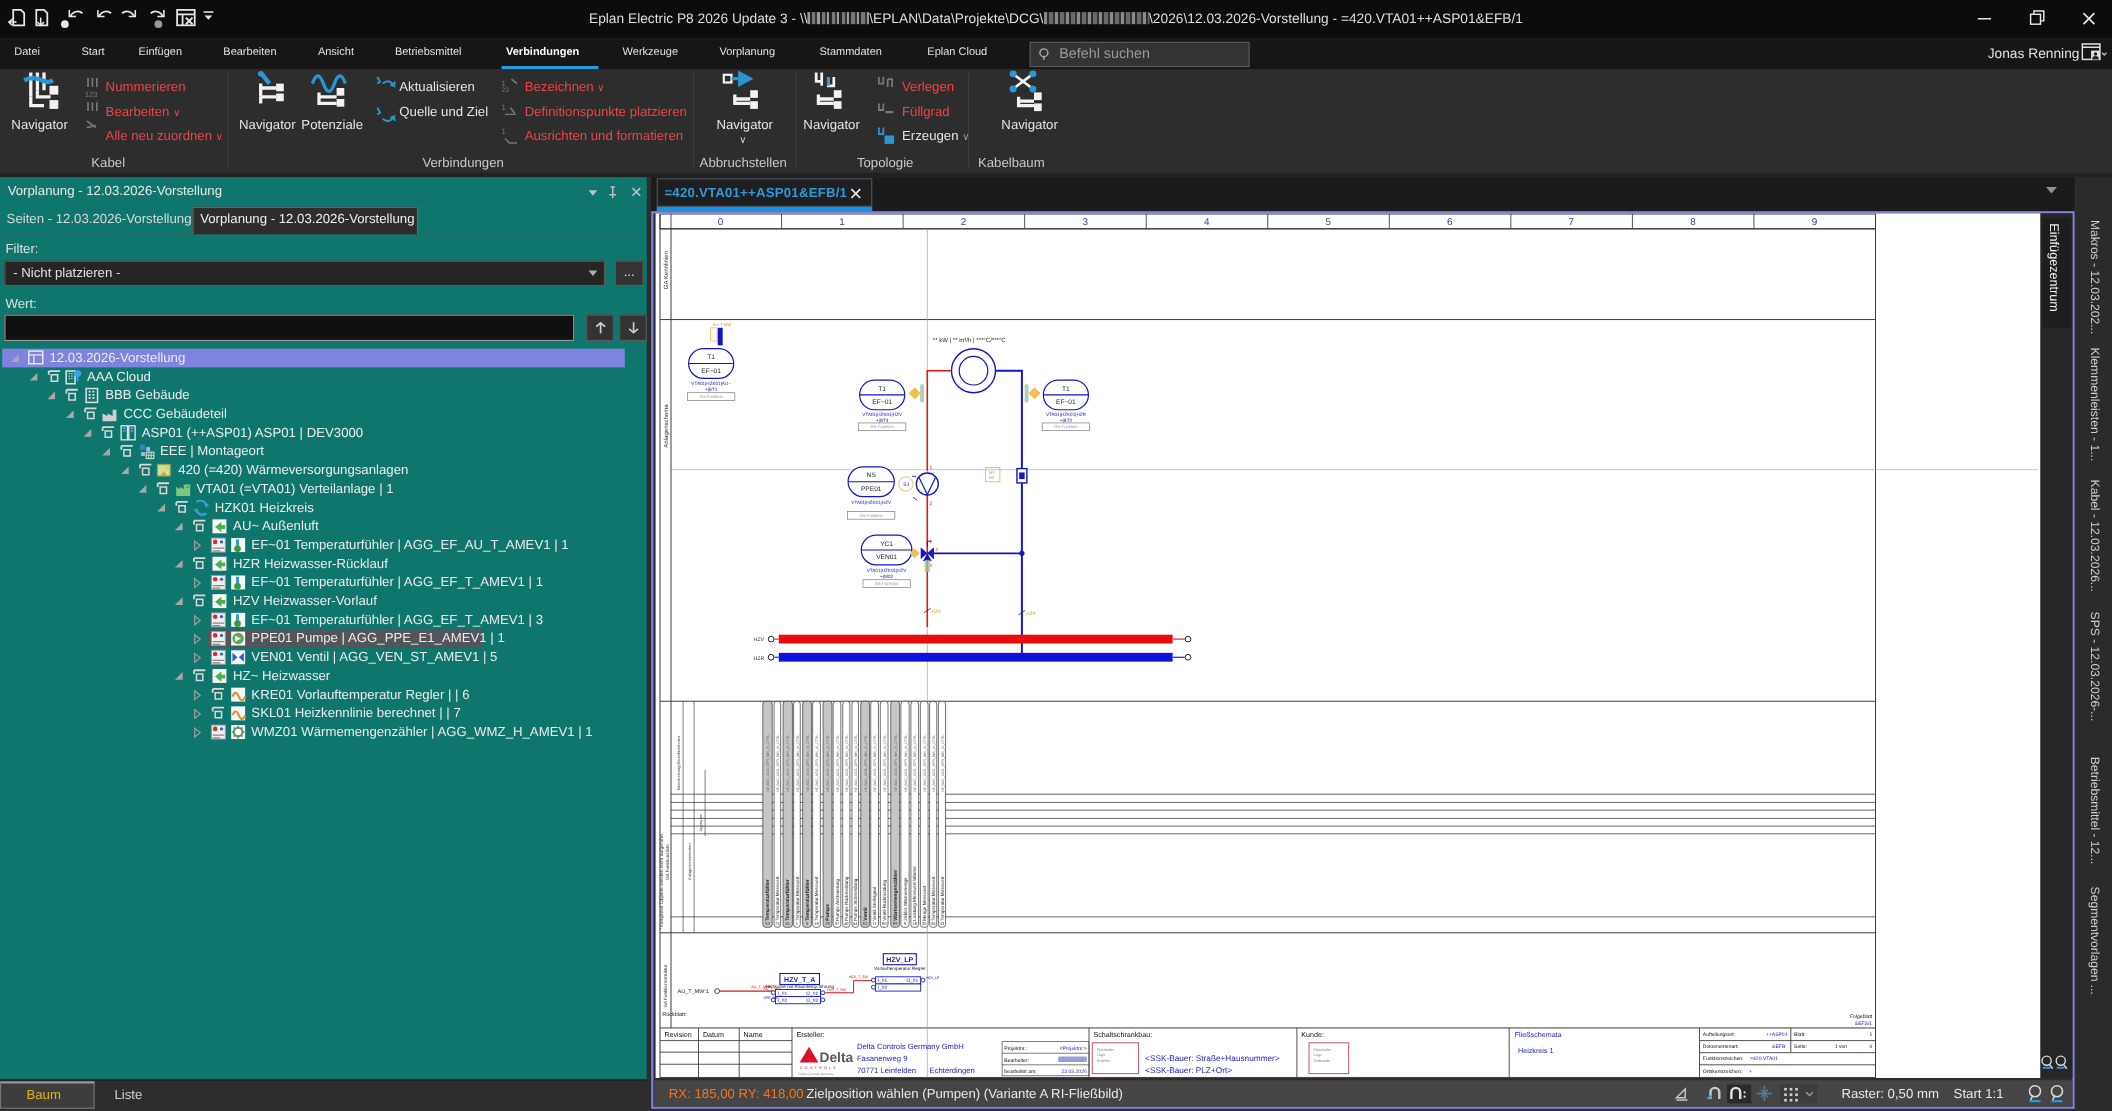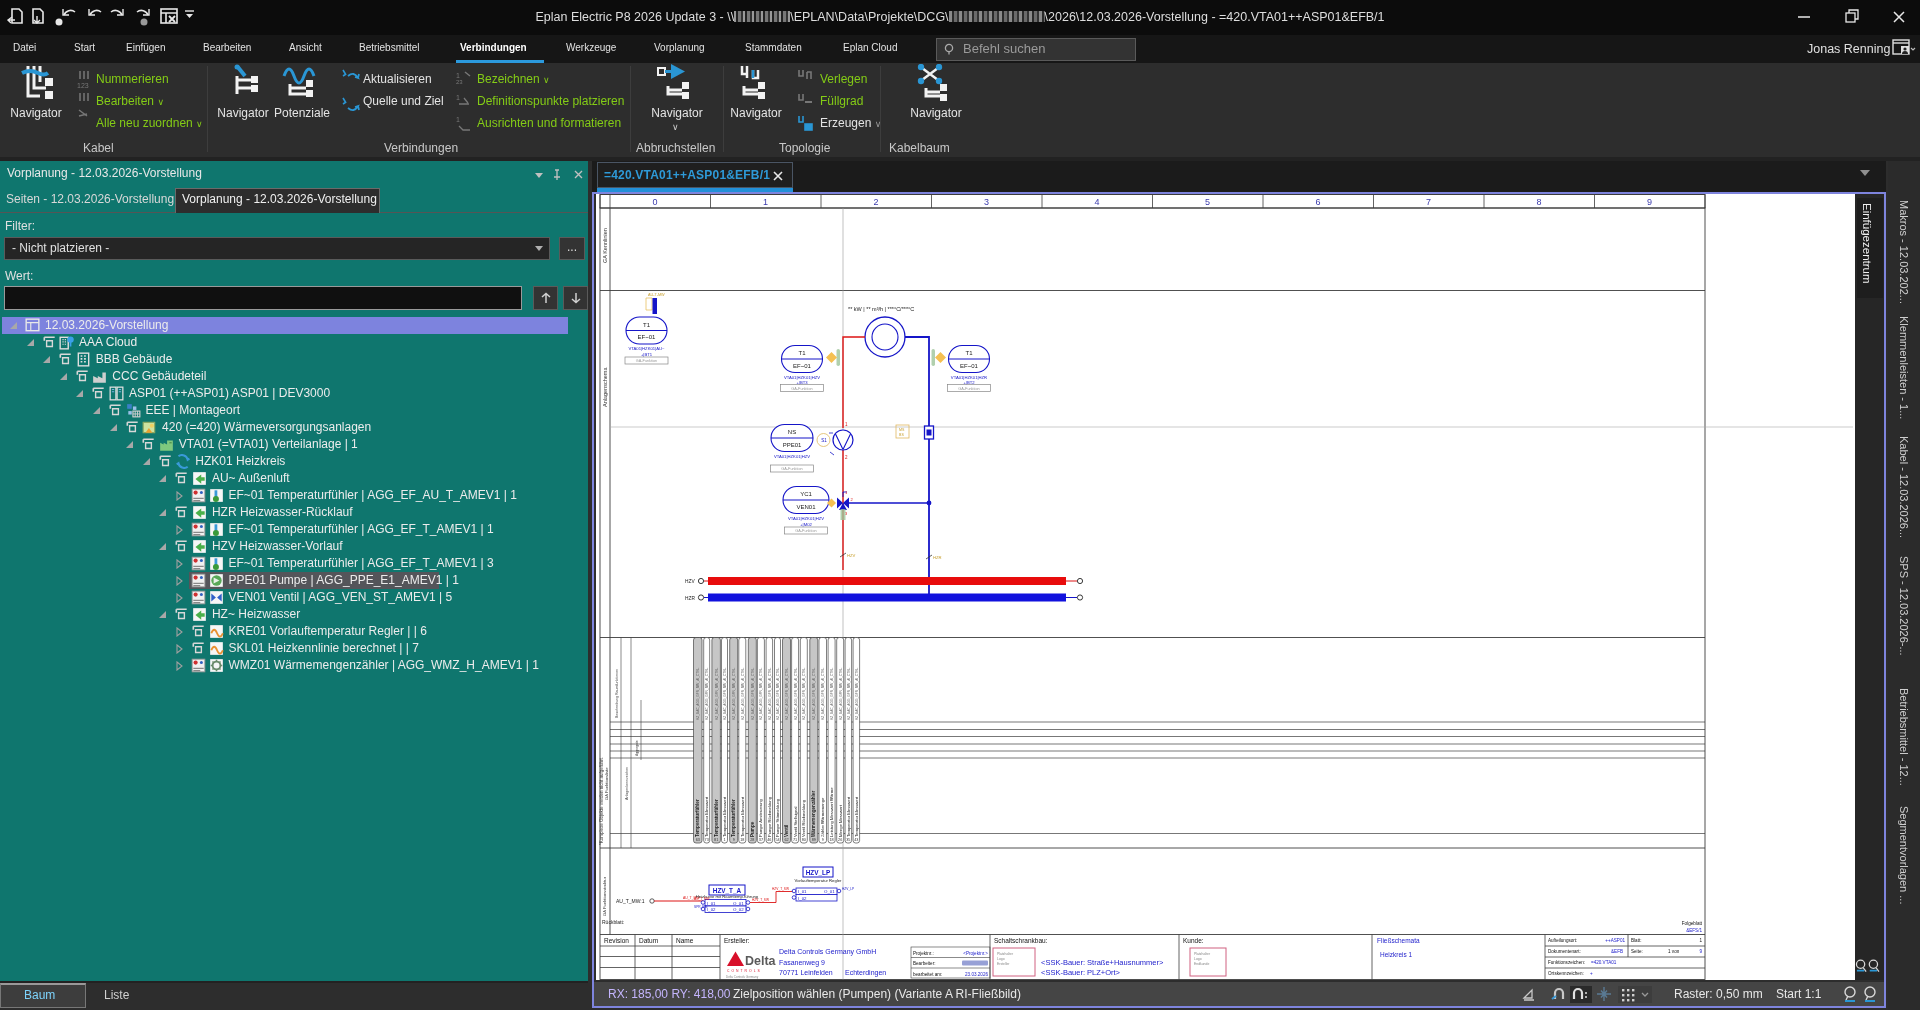--- a/index.html
+++ b/index.html
@@ -4,21 +4,21 @@
 *{margin:0;padding:0;box-sizing:border-box}
 html,body{width:1920px;height:1010px;overflow:hidden;background:#2d2d2d;
  font-family:"Liberation Sans",sans-serif;-webkit-font-smoothing:antialiased}
 .abs{position:absolute}
 #titlebar{position:absolute;left:0;top:0;width:1920px;height:35px;background:#0c0c0c;color:#e6e6e6}
 #menurow{position:absolute;left:0;top:35px;width:1920px;height:28px;background:#161616}
 #ribbon{position:absolute;left:0;top:63px;width:1920px;height:97px;background:#2d2d2d}
 .mtab{position:absolute;top:7px;font-size:10px;color:#e2e2e2;white-space:nowrap}
 .rlbl{position:absolute;font-size:12px;color:#c8c8c8;white-space:nowrap}
 .rtxt{position:absolute;font-size:12px;color:#e4e4e4;white-space:nowrap}
-.rdis{position:absolute;font-size:12px;color:#84cc16;white-space:nowrap}
+.rdis{position:absolute;font-size:12px;color:#ef4444;white-space:nowrap}
 .rsep{position:absolute;top:3px;width:1px;height:86px;background:#3d3d3d}
 .bigbtn{position:absolute;top:66px;text-align:center;color:#e4e4e4;font-size:12px}
 #leftpanel{position:absolute;left:0;top:161px;width:588px;height:822px;background:#0f766e}
 #canvas{position:absolute;left:592px;top:192px;width:1294px;height:816px;border:2px solid #7e84dd;background:#2d2d2d}
 .vtext{writing-mode:vertical-rl;white-space:nowrap}
 .treerow{position:absolute;height:17px;line-height:17px;font-size:12px;color:#ececec;white-space:nowrap}
 svg{display:block}
 </style></head><body>
 
 <div id="titlebar">
@@ -500,21 +500,21 @@
 <svg class="abs" style="left:208.5px;top:497.0px" width="15" height="15" viewBox="0 0 13 13">
       <rect x="1" y="1" width="11" height="11" fill="#f6f6f6"></rect>
       <circle cx="6.5" cy="6.5" r="3.4" fill="none" stroke="#6a8a6a" stroke-width="1.6"></circle>
       <path d="M6.5 1.5 v2 M6.5 9.5 v2 M1.5 6.5 h2 M9.5 6.5 h2 M3 3 l1.4 1.4 M8.6 8.6 l1.4 1.4 M10 3 l-1.4 1.4 M4.4 8.6 L3 10" stroke="#6a8a6a" stroke-width="1.3"></path>
     </svg>
 <div class="treerow" style="left:228.5px;top:495.5px">WMZ01 Wärmemengenzähler | AGG_WMZ_H_AMEV1 | 1</div>
 <div class="abs" style="left:0;top:820px;width:588px;height:2px;background:#222"></div>
 </div>
 <div class="abs" style="left:0px;top:983px;width:588px;height:27px;background:#2d2d2d"></div>
 <div class="abs" style="left:0px;top:983px;width:86px;height:25px;background:#3d3d3d;border:1px solid #777;border-top:2px solid #999"></div>
-<div class="abs" style="left:24px;top:988px;font-size:12px;color:#7dd3fc">Baum</div>
+<div class="abs" style="left:24px;top:988px;font-size:12px;color:#eab308">Baum</div>
 <div class="abs" style="left:104px;top:988px;font-size:12px;color:#d0d0d0">Liste</div>
 <div class="abs" style="left:592px;top:161px;width:1294px;height:31px;background:#1b1b1b"></div>
 <div class="abs" style="left:597px;top:162px;width:196px;height:26px;background:#1f1f1f;border:1px solid #4a5564"></div>
 <div class="abs" style="left:604px;top:168px;font-size:12px;font-weight:bold;letter-spacing:0.2px;color:#2e9ad8">=420.VTA01++ASP01&amp;EFB/1</div>
 <svg class="abs" style="left:772px;top:170px" width="12" height="12">
     <path d="M2 2 l8 8 M10 2 l-8 8" stroke="#e8e8e8" stroke-width="1.6"></path>
   </svg>
 <div class="abs" style="left:597px;top:188px;width:196px;height:4px;background:#2290d8"></div>
 <svg class="abs" style="left:1858px;top:168px" width="14" height="10">
     <path d="M2 2 h10 l-5 6 z" fill="#909090"></path>
@@ -527,21 +527,21 @@
 <svg class="abs" style="left:1260px;top:762px" width="26" height="22" viewBox="0 0 28 24">
 <g fill="none" stroke="#d8d8d8" stroke-width="1.4">
         <circle cx="7" cy="9" r="4.5"></circle>
         <path d="M10 13 l3 4"></path>
         <circle cx="21" cy="9" r="4.5"></circle>
         <path d="M24 13 l3 4"></path>
       </g>
 <path d="M3 16 h8 M17 16 h8" stroke="#2a96d4" stroke-width="2"></path>
 </svg>
 <div class="abs" style="left:0px;top:788px;width:1290px;height:24px;background:#454545"></div>
-<div class="abs" style="left:14px;top:793px;font-size:12px;color:#c4b5fd">RX: 185,00 RY: 418,00</div>
+<div class="abs" style="left:14px;top:793px;font-size:12px;color:#f97316">RX: 185,00 RY: 418,00</div>
 <div class="abs" style="left:139px;top:793px;font-size:12px;color:#e8e8e8">Zielposition wählen (Pumpen) (Variante A RI-Fließbild)</div>
 <svg class="abs" style="left:928px;top:790px" width="140" height="20" viewBox="0 0 140 20">
 <path d="M2 14 l8-8 v8 z M2 16 h10" stroke="#c8c8c8" fill="none" stroke-width="1.3"></path>
 <path d="M33 15 v-6 a4 4 0 0 1 8 0 v6" stroke="#c8c8c8" stroke-width="2.2" fill="none"></path>
 <path d="M30 15 l4 -3" stroke="#3a9ad8" stroke-width="2"></path>
 <rect x="48" y="2" width="22" height="17" fill="#2a2a2a"></rect>
 <path d="M52 15 v-6 a4 4 0 0 1 8 0 v6" stroke="#e0e0e0" stroke-width="2.2" fill="none"></path>
 <circle cx="64" cy="9" r="1" fill="#e0e0e0"></circle>
       <circle cx="64" cy="13" r="1" fill="#e0e0e0"></circle>
 <path d="M82 3 v14 M75 10 h14 M79 6.5 l6 7 M85 6.5 l-6 7" stroke="#5a7a94" stroke-width="1.4"></path>

